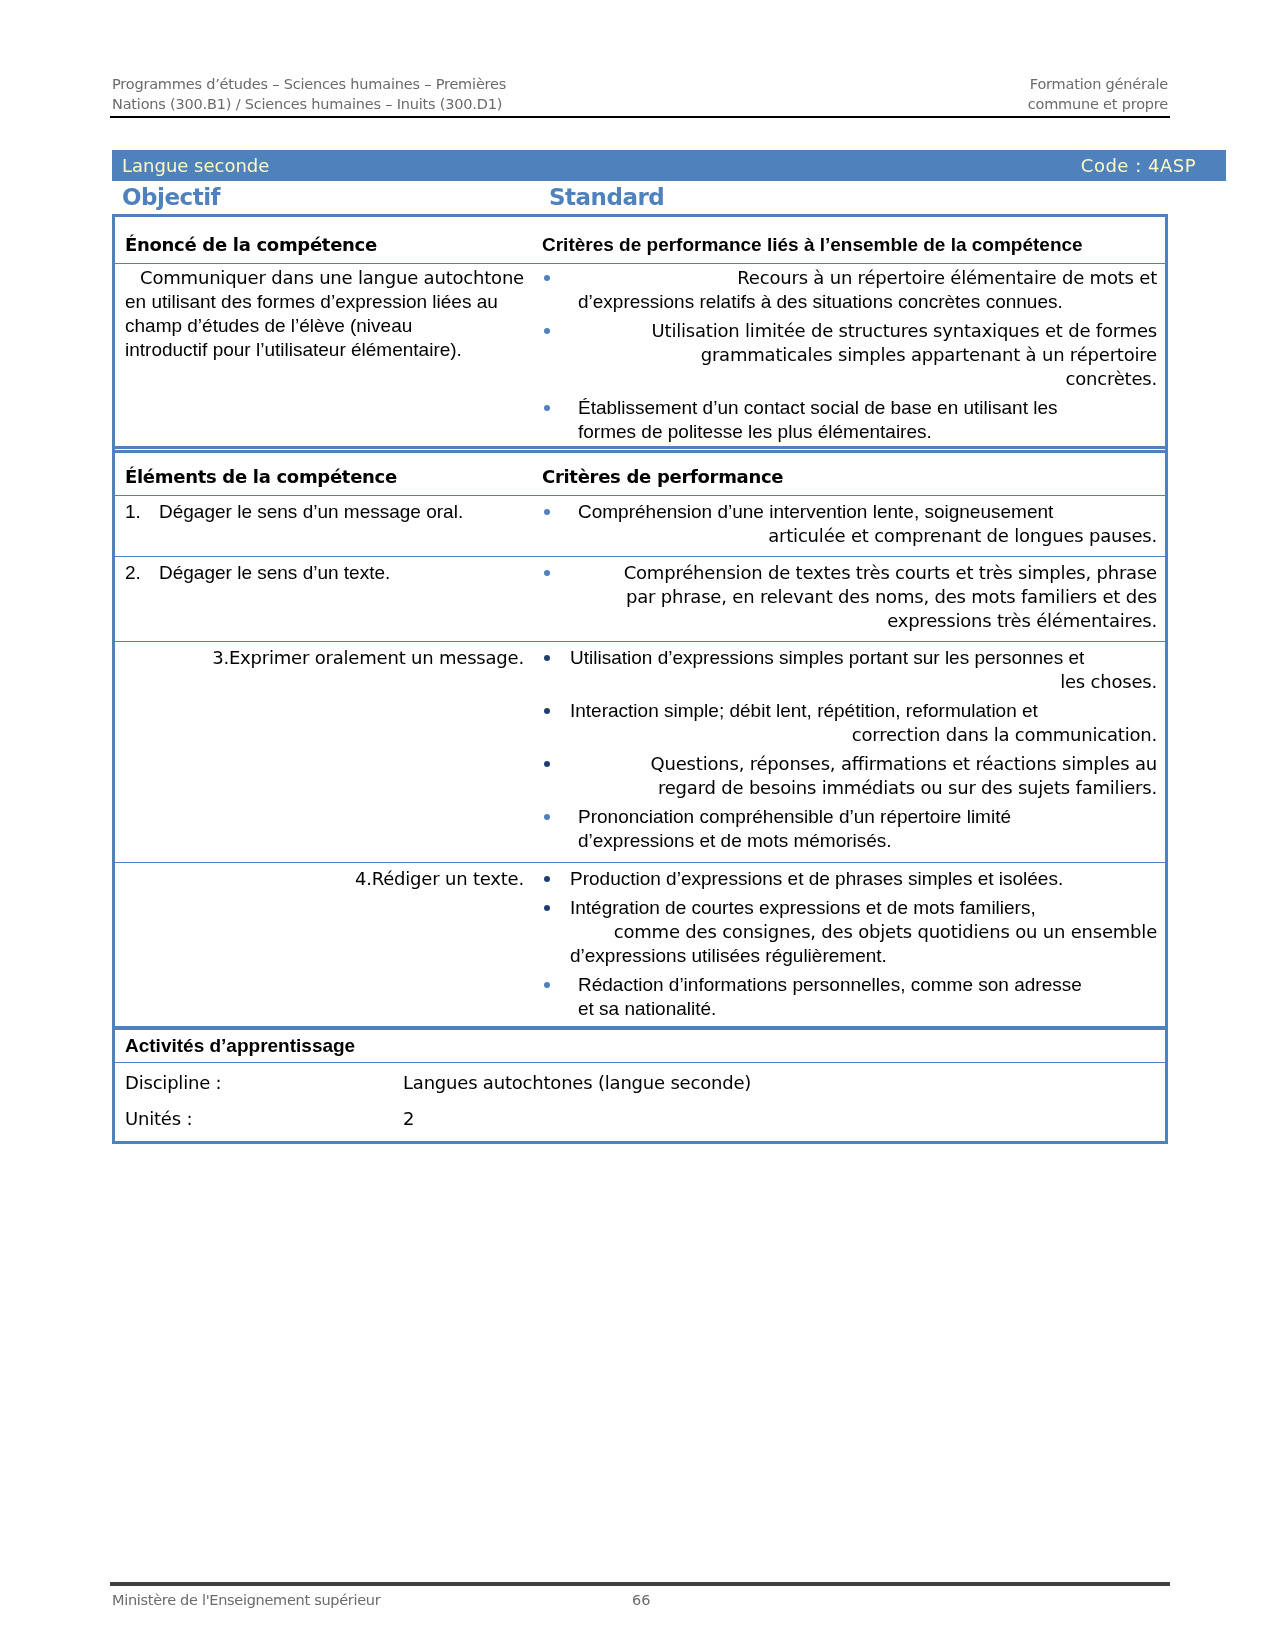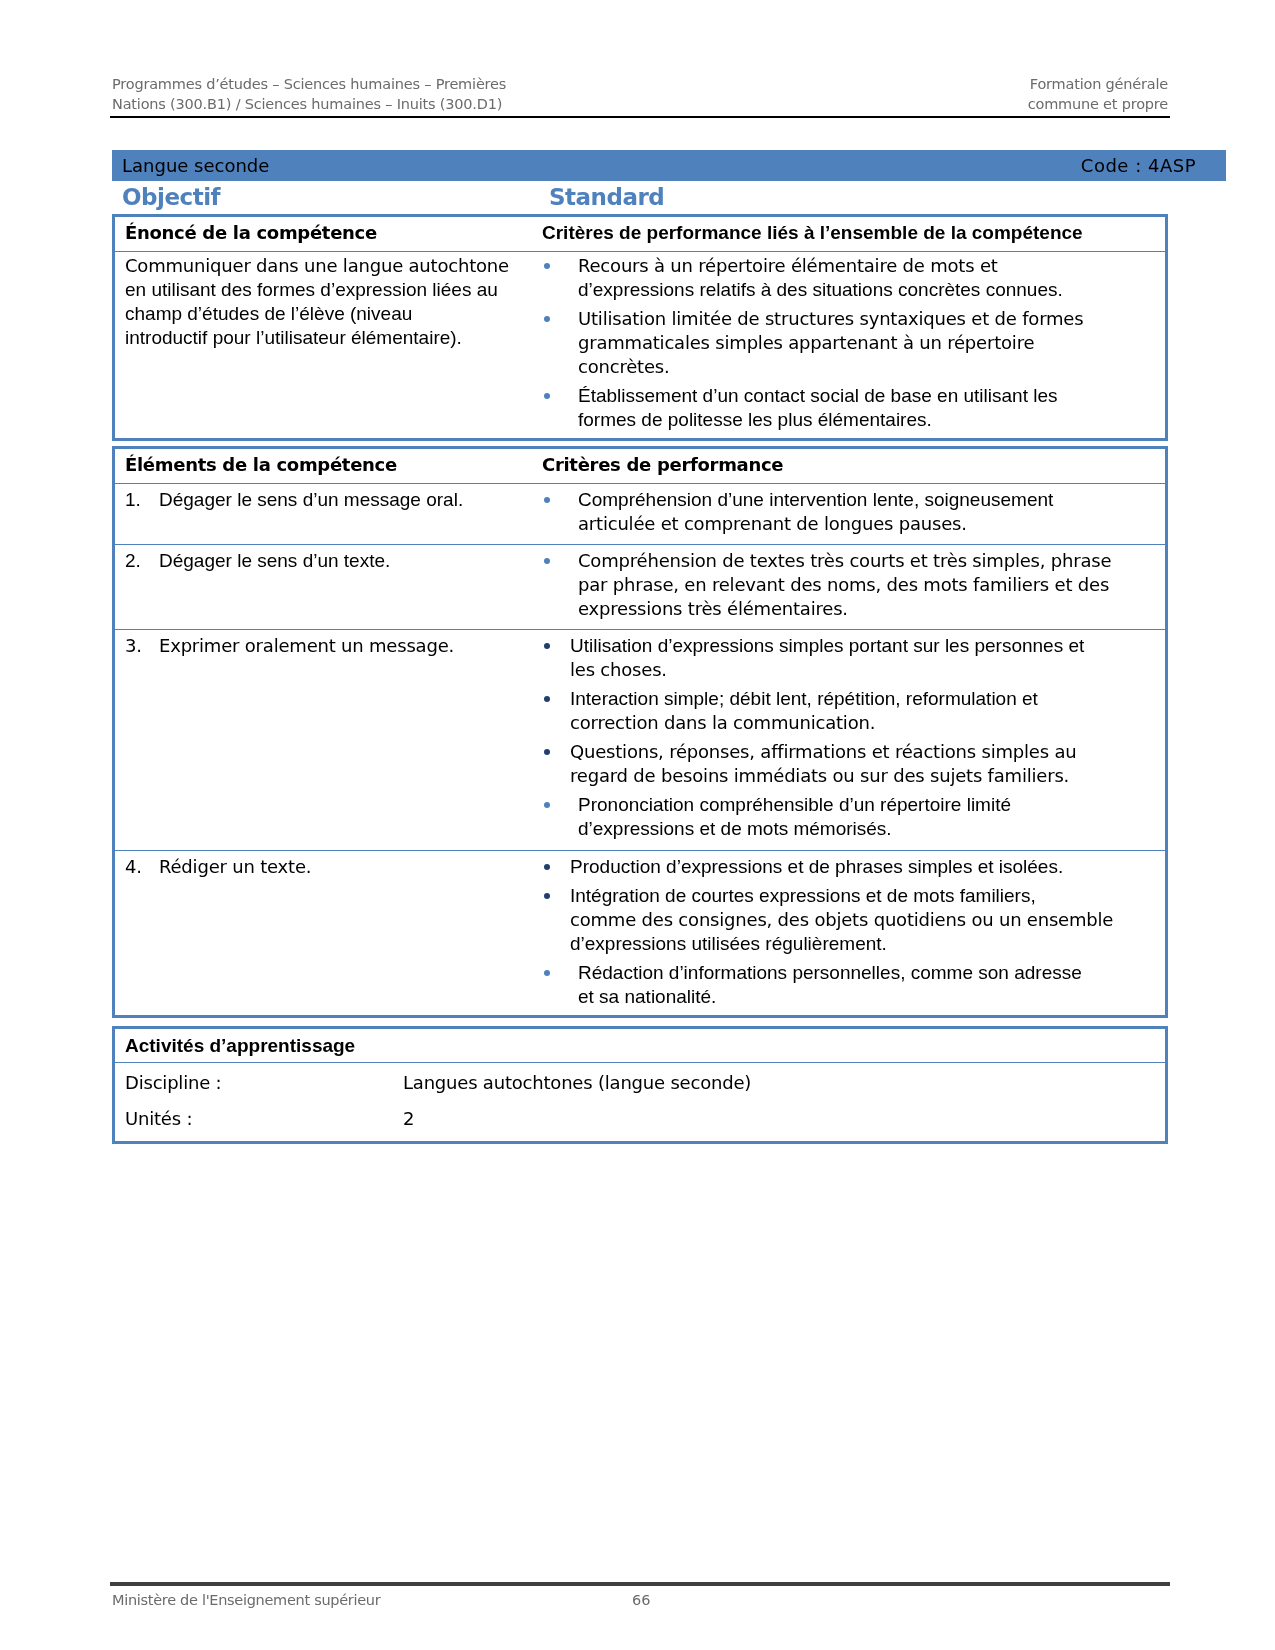--- a/index.html
+++ b/index.html
@@ -1,38 +1,38 @@
 <!DOCTYPE html>
 <html><head>
 <meta charset="utf-8">
 <style>
   html, body { margin: 0; padding: 0; background: #ffffff; }
   body { width: 1275px; height: 1650px; position: relative; font-family: "Liberation Sans", sans-serif; color: #000; }
   .page-header { position: absolute; left: 110px; top: 74px; width: 1060px; height: 42px; border-bottom: 2px solid #000; }
   .hdr-left { position: absolute; left: 2px; top: 0; font-family: "DejaVu Sans", sans-serif; font-size: 14.5px; line-height: 20px; color: #6b6b6b; letter-spacing: -0.2px; }
   .hdr-right { position: absolute; right: 2px; top: 0; text-align: right; font-family: "DejaVu Sans", sans-serif; font-size: 14.5px; line-height: 20px; color: #6b6b6b; letter-spacing: -0.2px; }
 
-  .band { position: absolute; left: 112px; top: 150px; width: 1114px; height: 31px; background: #4f81bd; color: #000000; font-family: "DejaVu Sans", sans-serif; font-size: 18px; }
+  .band { position: absolute; left: 112px; top: 150px; width: 1114px; height: 31px; background: #4f81bd; color: #fef9c3; font-family: "DejaVu Sans", sans-serif; font-size: 18px; }
   .band .left { position: absolute; left: 10px; top: 5px; }
   .band .right { position: absolute; right: 30px; top: 5px; letter-spacing: 0.5px; }
 
   .section-titles { position: absolute; left: 112px; top: 182px; width: 1056px; height: 49px; }
   .section-titles span { position: absolute; top: 2px; font-family: "DejaVu Sans", sans-serif; font-weight: bold; font-size: 23px; color: #4f81bd; letter-spacing: -0.5px; }
   .obj { left: 10px; }
   .std { left: 437px; }
 
   .tbl { position: absolute; left: 112px; width: 1050px; border: 3px solid #4f81bd; }
   .tbl .row { display: flex; border-top: 1px solid #4f81bd; }
-  .tbl .row:first-child { border-top: none; }
+  .tbl .row:first-child { border-top: none; margin-top: 12px; }
   .tbl .c1 { width: 417px; padding: 4px 8px 6px 10px; box-sizing: border-box; }
   .tbl .c2 { flex: 1; padding: 4px 8px 6px 10px; box-sizing: border-box; }
   .th { font-family: "DejaVu Sans", sans-serif; font-weight: bold; font-size: 18px; line-height: 24px; letter-spacing: -0.3px; }
   .th2 { font-family: "Liberation Sans", sans-serif; font-weight: bold; font-size: 19px; line-height: 24px; }
   .txt { font-family: "Liberation Sans", sans-serif; font-size: 19px; line-height: 24px; }
-  .txt-dv { font-family: "DejaVu Sans", sans-serif; font-size: 18px; line-height: 24px; letter-spacing: -0.2px; }
+  .txt-dv { font-family: "DejaVu Sans", sans-serif; font-size: 18px; line-height: 24px; letter-spacing: -0.2px; text-align: right; }
 
   ul.bl { list-style: none; margin: 0; padding: 0; }
   ul.bl li { position: relative; padding-left: 36px; margin-bottom: 5px; }
   ul.bl li.tight { padding-left: 28px; }
   ul.bl li:last-child { margin-bottom: 0; }
   .dot { position: absolute; left: 2px; top: 9px; width: 6px; height: 6px; border-radius: 50%; background: #4f81bd; }
   .dot.dark { background: #1f3f6f; }
 
   .num { display: inline-block; width: 34px; }
 

